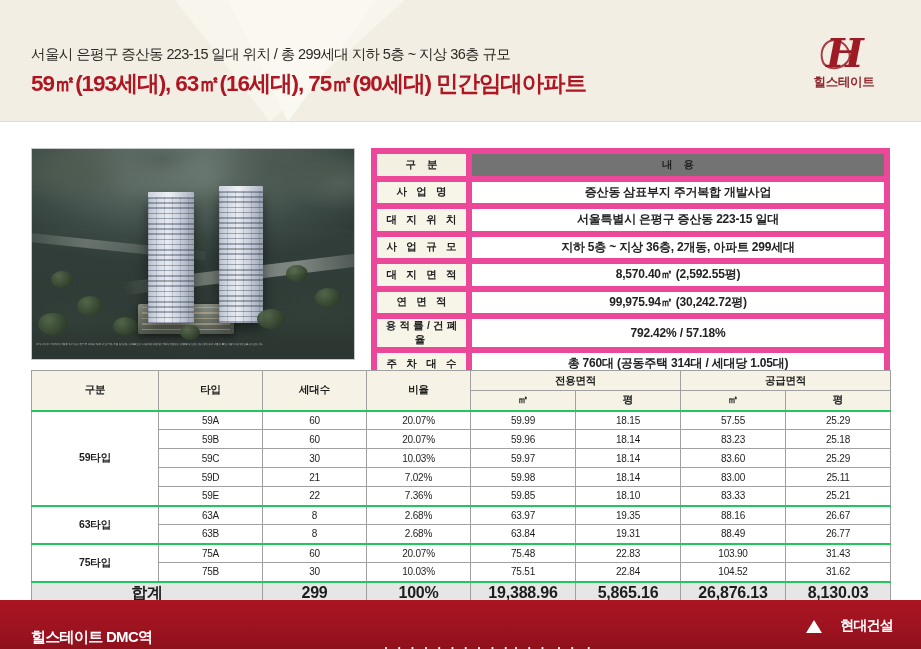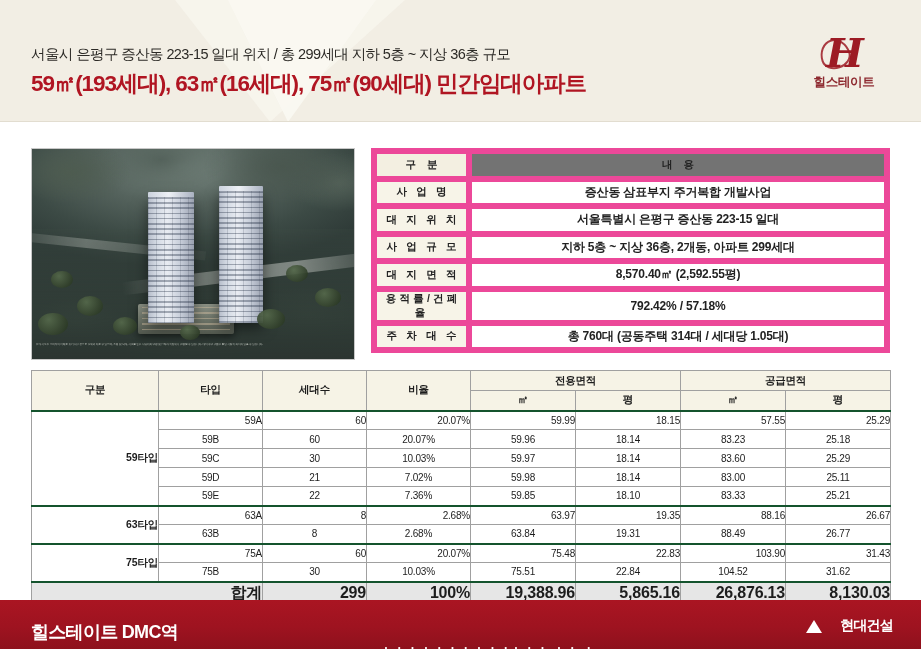--- a/index.html
+++ b/index.html
@@ -298,40 +298,40 @@
     font-weight: bold;
     font-size: 10.5px;
   }
   .unit-table tr.total-row td {
     background: #e6e6e6;
     font-weight: bold;
     font-size: 16px;
     height: 21px;
   }
   .unit-table tbody tr td { background: #ffffff; }
-  .unit-table .thick-top { border-top: 2px solid #14532d; text-align: right; }
+  .unit-table .thick-top { border-top: 2px solid #22c55e; }
 
   
   .footer {
     position: absolute;
     left: 0; top: 600px;
     width: 921px;
     height: 49px;
     background: #a51320;
   }
   .footer::before {
     content: "";
     position: absolute; left: 0; top: 0;
     width: 100%; height: 100%;
     background: linear-gradient(180deg, #aa1522 0%, #9e1320 55%, #8e111c 100%);
   }
   .footer-left {
     position: absolute;
-    left: 31px; top: 20px;
-    font-size: 18px;
+    left: 31px; top: 28px;
+    font-size: 15px;
     font-weight: bold;
     color: #ffffff;
     letter-spacing: -0.7px;
     z-index: 2;
     text-align: right;
   }
   .footer-center {
     position: absolute;
     left: 0; right: 0; top: 16px;
     text-align: center;
@@ -452,20 +452,24 @@
           <td class="sp-label">대 지 위 치</td>
           <td class="sp-value">서울특별시 은평구 증산동 223-15 일대</td>
         </tr>
         <tr>
           <td class="sp-label">사 업 규 모</td>
           <td class="sp-value">지하 5층 ~ 지상 36층, 2개동, 아파트 299세대</td>
         </tr>
         <tr>
           <td class="sp-label">대 지 면 적</td>
           <td class="sp-value">8,570.40㎡ (2,592.55평)</td>
+        </tr>
+        <tr>
+          <td class="sp-label">연   면   적</td>
+          <td class="sp-value">99,975.94㎡ (30,242.72평)</td>
         </tr>
         <tr>
           <td class="sp-label">용적률/건폐율</td>
           <td class="sp-value">792.42% / 57.18%</td>
         </tr>
         <tr>
           <td class="sp-label">주 차 대 수</td>
           <td class="sp-value">총 760대 (공동주택 314대 / 세대당 1.05대)</td>
         </tr>
       </tbody>

